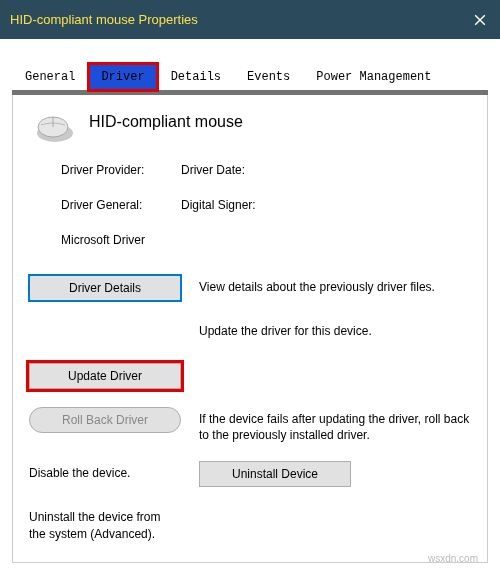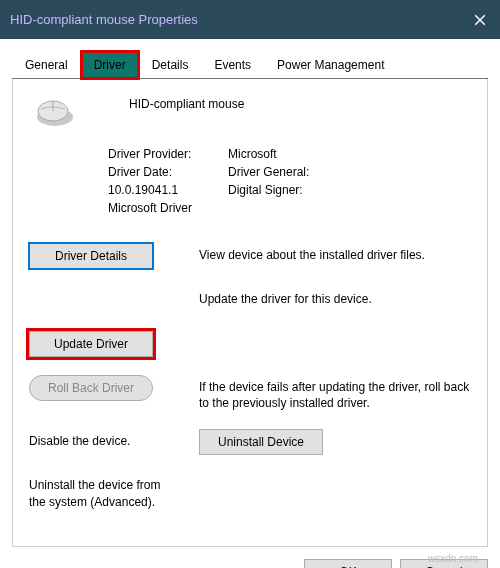--- a/index.html
+++ b/index.html
@@ -7,52 +7,53 @@
     margin: 0;
     font-family: "Segoe UI", Tahoma, sans-serif;
     font-size: 12px;
     background: #fff;
     width: 500px;
     height: 568px;
     overflow: hidden;
   }
   .titlebar {
     background: #2b4a5c;
-    color: #c4b5fd;
+    color: #fde047;
     height: 39px;
     display: flex;
     align-items: center;
     padding: 16px 10px;
     justify-content: space-between;
   }
   .titlebar .title { font-size: 13px; }
   .titlebar .close {
     width: 20px; height: 20px;
     display: flex; align-items: center; justify-content: center;
     cursor: pointer;
   }
   .tabstrip {
     display: flex;
-    border-bottom: 1px solid #737373;
-    margin: 12px 12px 0 12px;
+    border-bottom: 5px solid #737373;
+    margin: 24px 12px 0 12px;
     position: relative;
+    font-family: Liberation Mono, monospace;
   }
   .tab {
     padding: 6px 12px;
     font-size: 12px;
     cursor: pointer;
     border: 1px solid transparent;
     border-bottom: none;
     position: relative;
     color: #000;
   }
   .tab.active {
     border: 1px solid #ccc;
     border-bottom: 1px solid #fff;
-    background: #0f766e;
+    background: #1d4ed8;
     margin-bottom: -1px;
     text-align: center;
   }
   .tab.highlight {
     outline: 3px solid #e00000;
     outline-offset: -2px;
   }
   .content {
     border: 1px solid #ccc;
     border-top: none;
@@ -64,37 +65,37 @@
     display: flex;
     align-items: flex-start;
     gap: 14px;
     margin-bottom: 20px;
   }
   .mouse-icon {
     width: 42px; height: 32px;
     margin-left: 4px;
   }
   .info-grid {
-    margin-left: 79px;
+    margin-left: 32px;
     display: grid;
     grid-template-columns: 120px 1fr;
-    row-gap: 4px;
+    row-gap: 21px;
     margin-bottom: 28px;
     font-size: 12px;
   }
   .actions {
     display: grid;
     grid-template-columns: 140px 1fr;
     column-gap: 30px;
     row-gap: 18px;
     align-items: start;
     font-size: 12px;
   }
   .btn {
-    width: 124px;
+    width: 152px;
     height: 26px;
     background: #e1e1e1;
     border: 1px solid #adadad;
     font-family: inherit;
     font-size: 12px;
     cursor: pointer;
     padding: 0;
   }
   .btn:disabled {
     color: #888;
@@ -141,36 +142,34 @@
 
   <div class="device-head">
     <span class="mouse-icon">
       <svg viewBox="0 0 42 32" width="42" height="32">
         <ellipse cx="22" cy="22" rx="18" ry="9" fill="#c9c9c9"></ellipse>
         <ellipse cx="20" cy="16" rx="15" ry="10" fill="#e6e6e6" stroke="#999" stroke-width="0.8"></ellipse>
         <path d="M20 6 L20 16" stroke="#999" stroke-width="0.8"></path>
         <path d="M8 14 Q20 10 32 14" stroke="#999" stroke-width="0.6" fill="none"></path>
       </svg>
     </span>
-    <span style="font-size:12px; padding-top:2px;margin-left:40px;">HID-compliant mouse</span>
+    <span style="font-size:16px; padding-top:2px;">HID-compliant mouse</span>
   </div>
 
   <div class="info-grid">
     <span>Driver Provider:</span>
-    <span>Microsoft</span>
     <span>Driver Date:</span>
     <span>Driver General:</span>
-    <span>10.0.19041.1</span>
     <span>Digital Signer:</span>
     <span>Microsoft Driver</span>
   </div>
 
   <div class="actions">
     <button class="btn focus">Driver Details</button>
-    <div class="desc">View device about the installed driver files.</div>
+    <div class="desc">View details about the previously driver files.</div>
 
     <button class="btn highlight">Update Driver</button>
     <div class="desc">Update the driver for this device.</div>
 
     <button class="btn" disabled="">Roll Back Driver</button>
     <div class="desc">If the device fails after updating the driver, roll back to the previously installed driver.</div>
 
     <div class="desc">Disable the device.</div>
 
     <button class="btn">Uninstall Device</button>

